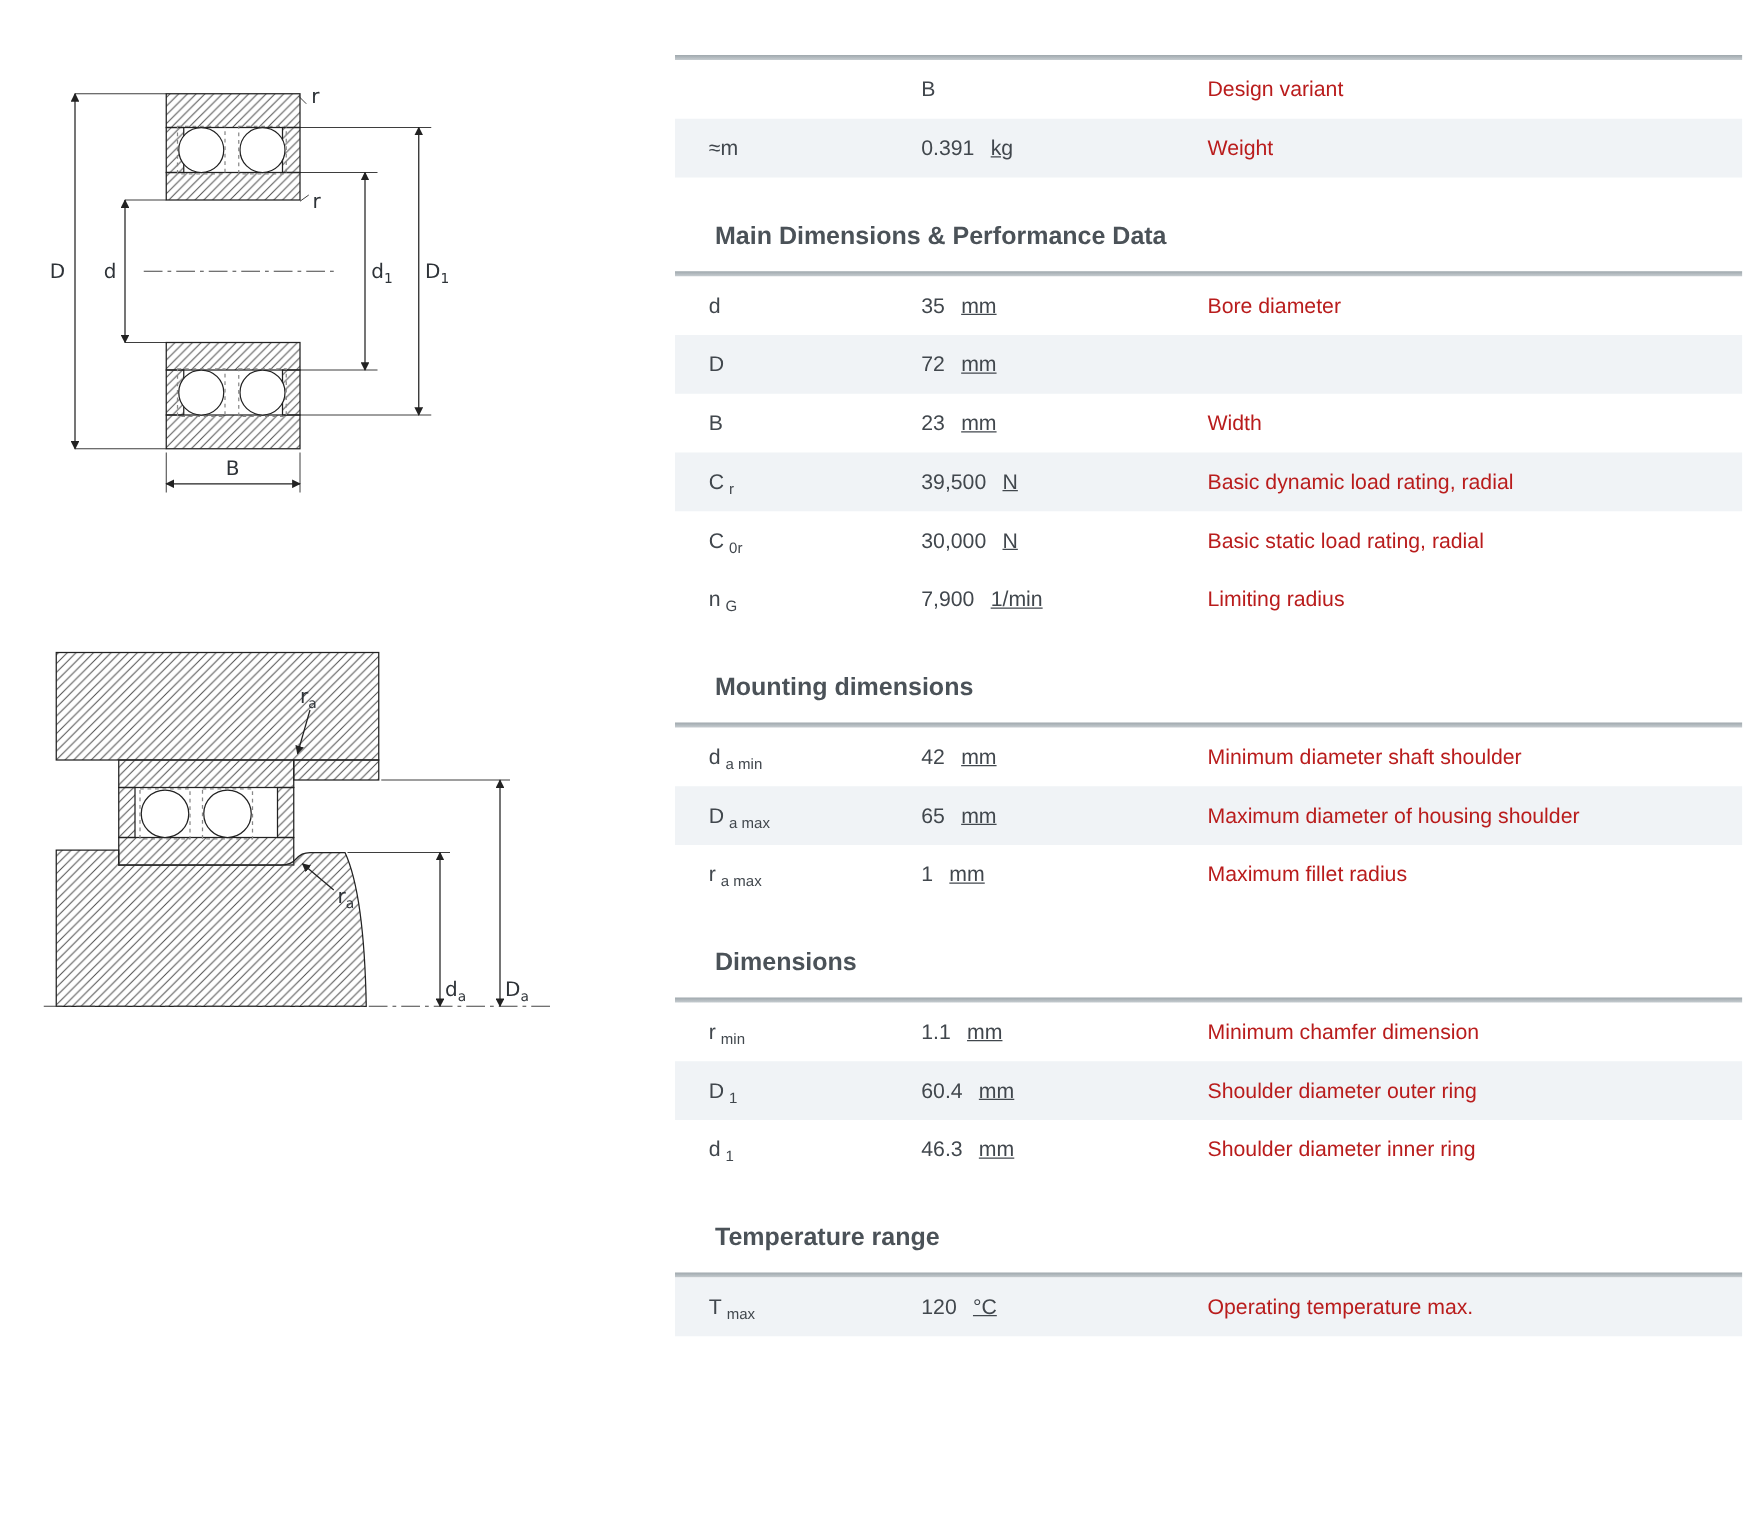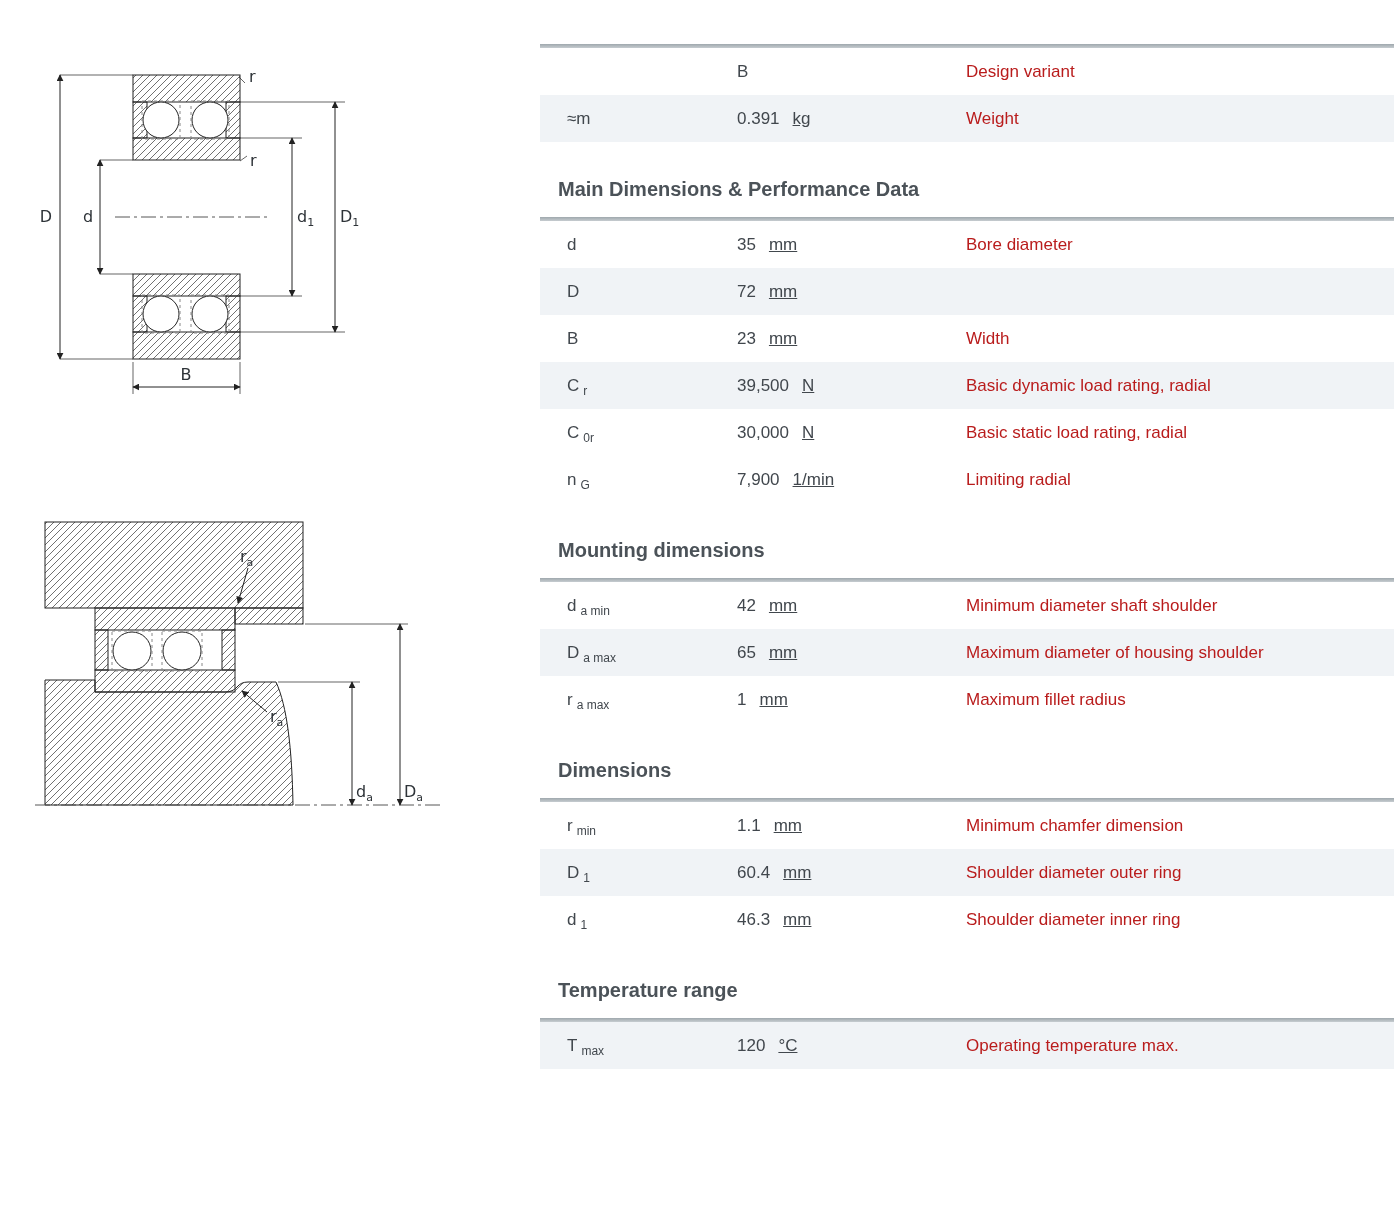--- a/index.html
+++ b/index.html
@@ -2,21 +2,21 @@
 <html><head>
 <meta charset="utf-8">
 <style>
   * { box-sizing: border-box; }
   html,body { margin:0; padding:0; background:#fff; }
   body { font-family:"Liberation Sans","DejaVu Sans",sans-serif; }
   #page { position:relative; width:1394px; height:1219px; background:#fff; overflow:hidden; }
 
   
   #right-col { position:absolute; left:540px; top:0; right:0; }
-  .section-title { font-size:20px; font-weight:700; color:#4b5258; margin:36px 0 16px 18px; }
+  .section-title { font-size:20px; font-weight:700; color:#4b5258; margin:36px 0 16px 32px; }
   .rule { height:4px; background:linear-gradient(to bottom,#9fa8ad,#c6ccd0); }
   #spec-table .section:first-child .rule { margin-top:44px; }
   .row { display:grid; grid-template-columns:170px 229px 1fr; align-items:center; height:47px; padding-left:27px; font-size:17px; color:#41474d; }
   .row.alt { background:#f0f3f6; }
   .sym-base { font-size:17px; }
   .sym-sub { font-size:12px; margin-left:4px; display:inline-block; transform:translateY(4px); }
   .unit { margin-left:13px;text-decoration:underline; }
   .desc { color:#b91c1c; }
 
   
@@ -179,21 +179,21 @@
             <span class="desc">Basic dynamic load rating, radial</span>
           </div>
           <div class="row">
             <span class="sym"><span class="sym-base">C</span><span class="sym-sub">0r</span></span>
             <span class="valcell"><span class="val">30,000</span><span class="unit">N</span></span>
             <span class="desc">Basic static load rating, radial</span>
           </div>
           <div class="row">
             <span class="sym"><span class="sym-base">n</span><span class="sym-sub">G</span></span>
             <span class="valcell"><span class="val">7,900</span><span class="unit">1/min</span></span>
-            <span class="desc">Limiting radial</span>
+            <span class="desc">Limiting radius</span>
           </div>
         </div>
         <div class="section">
           <div class="section-title">Mounting dimensions</div>
           <div class="rule"></div>
           <div class="row">
             <span class="sym"><span class="sym-base">d</span><span class="sym-sub">a min</span></span>
             <span class="valcell"><span class="val">42</span><span class="unit">mm</span></span>
             <span class="desc">Minimum diameter shaft shoulder</span>
           </div>

